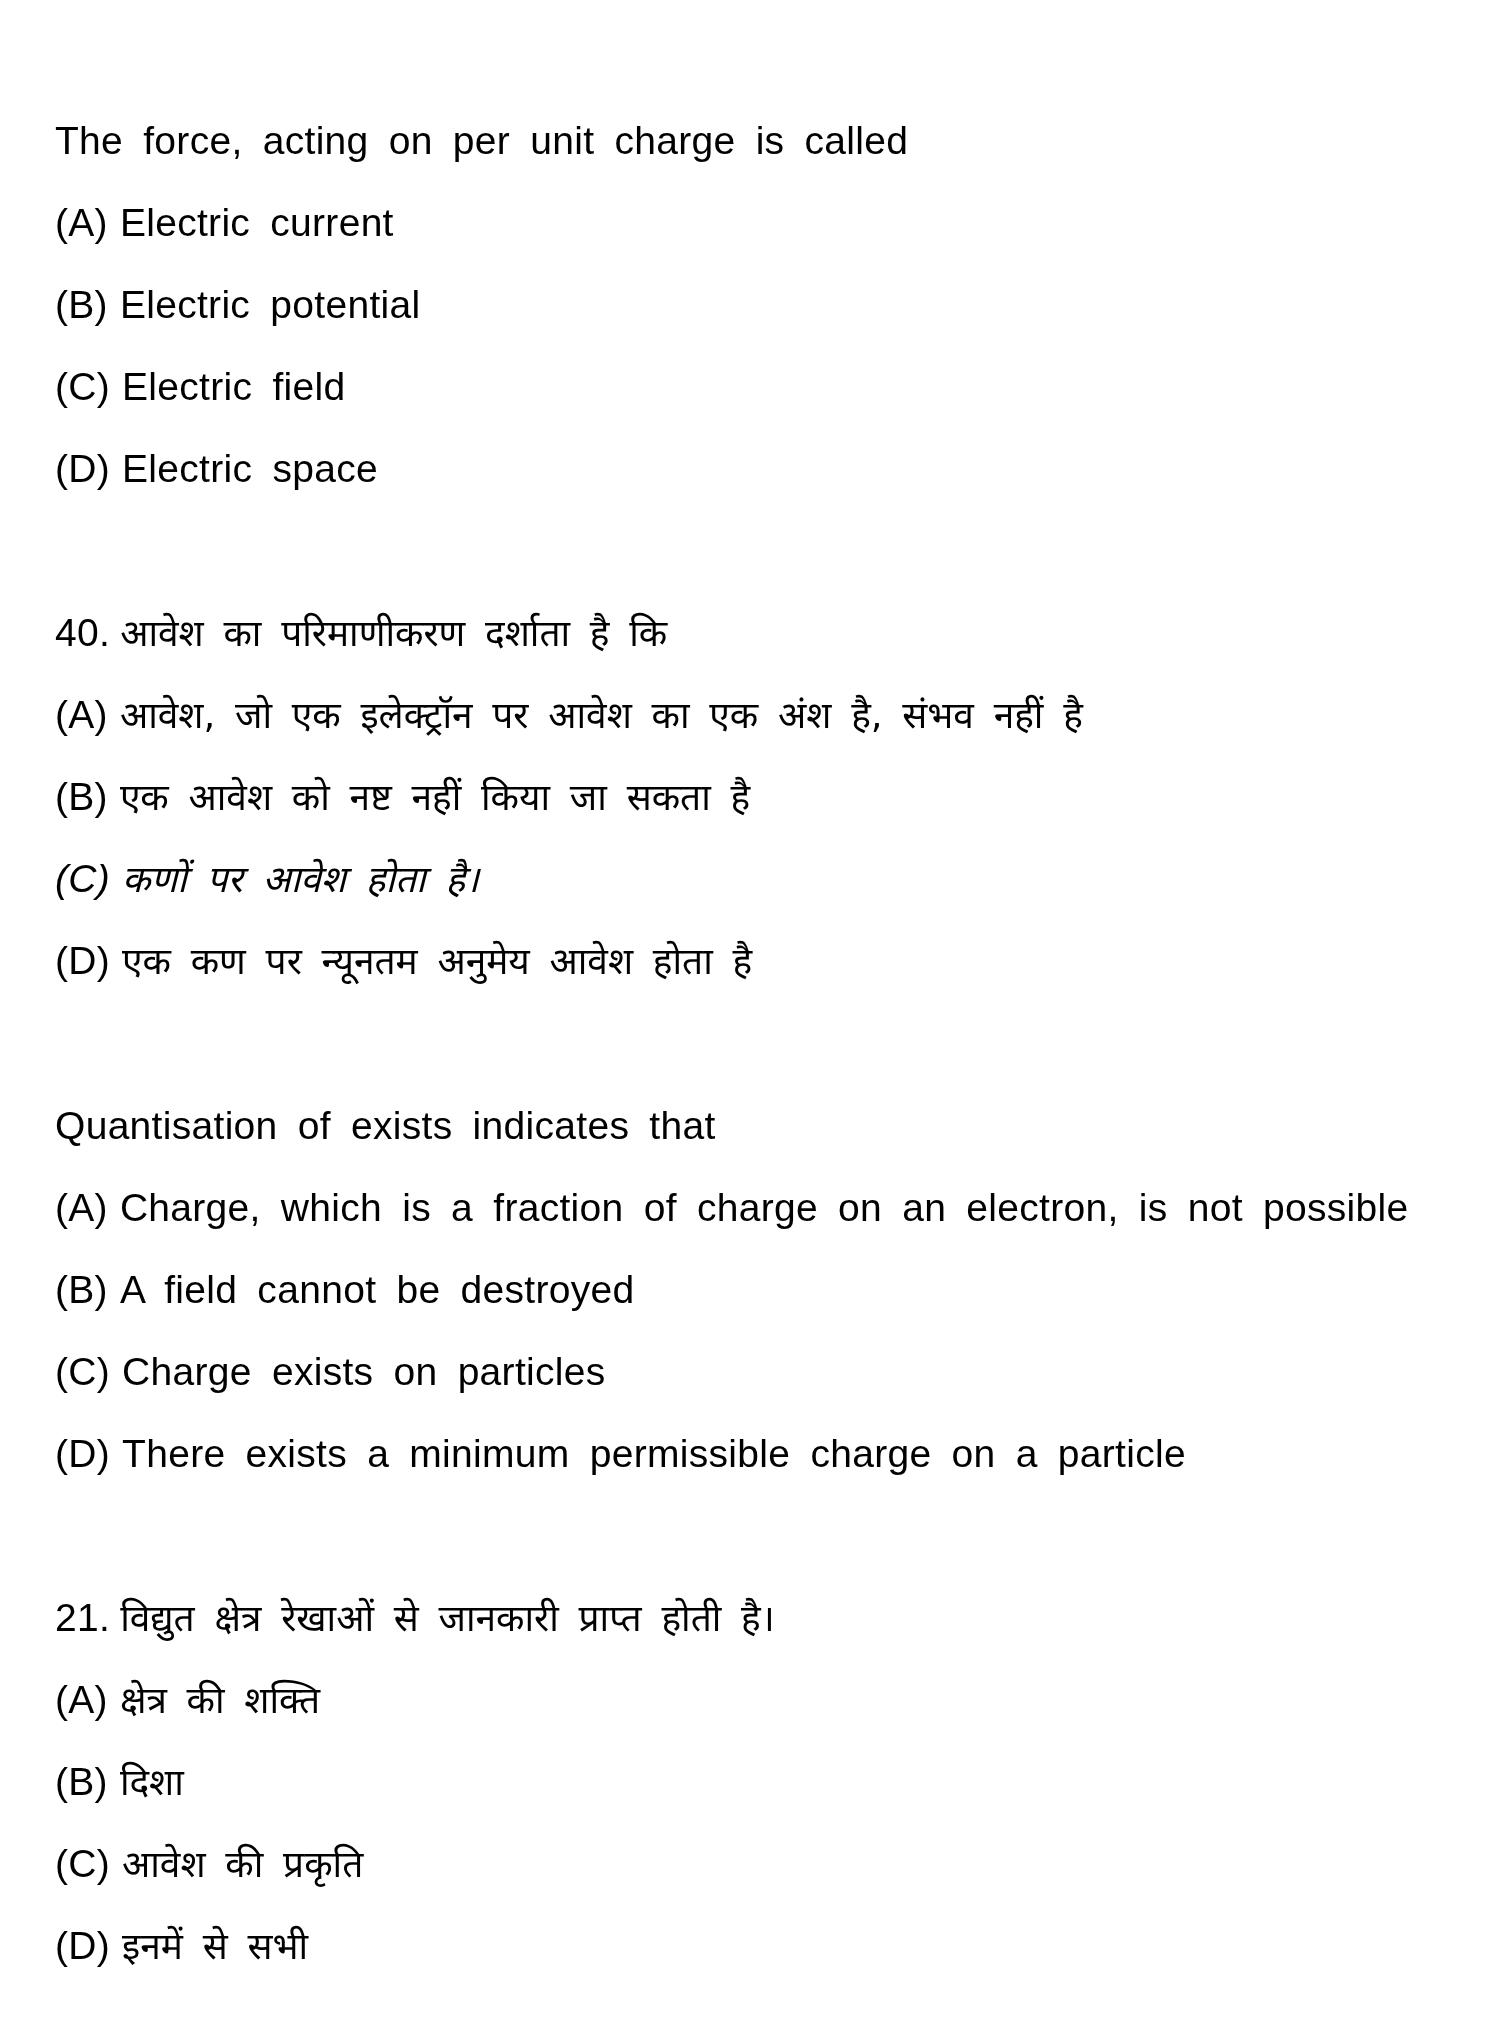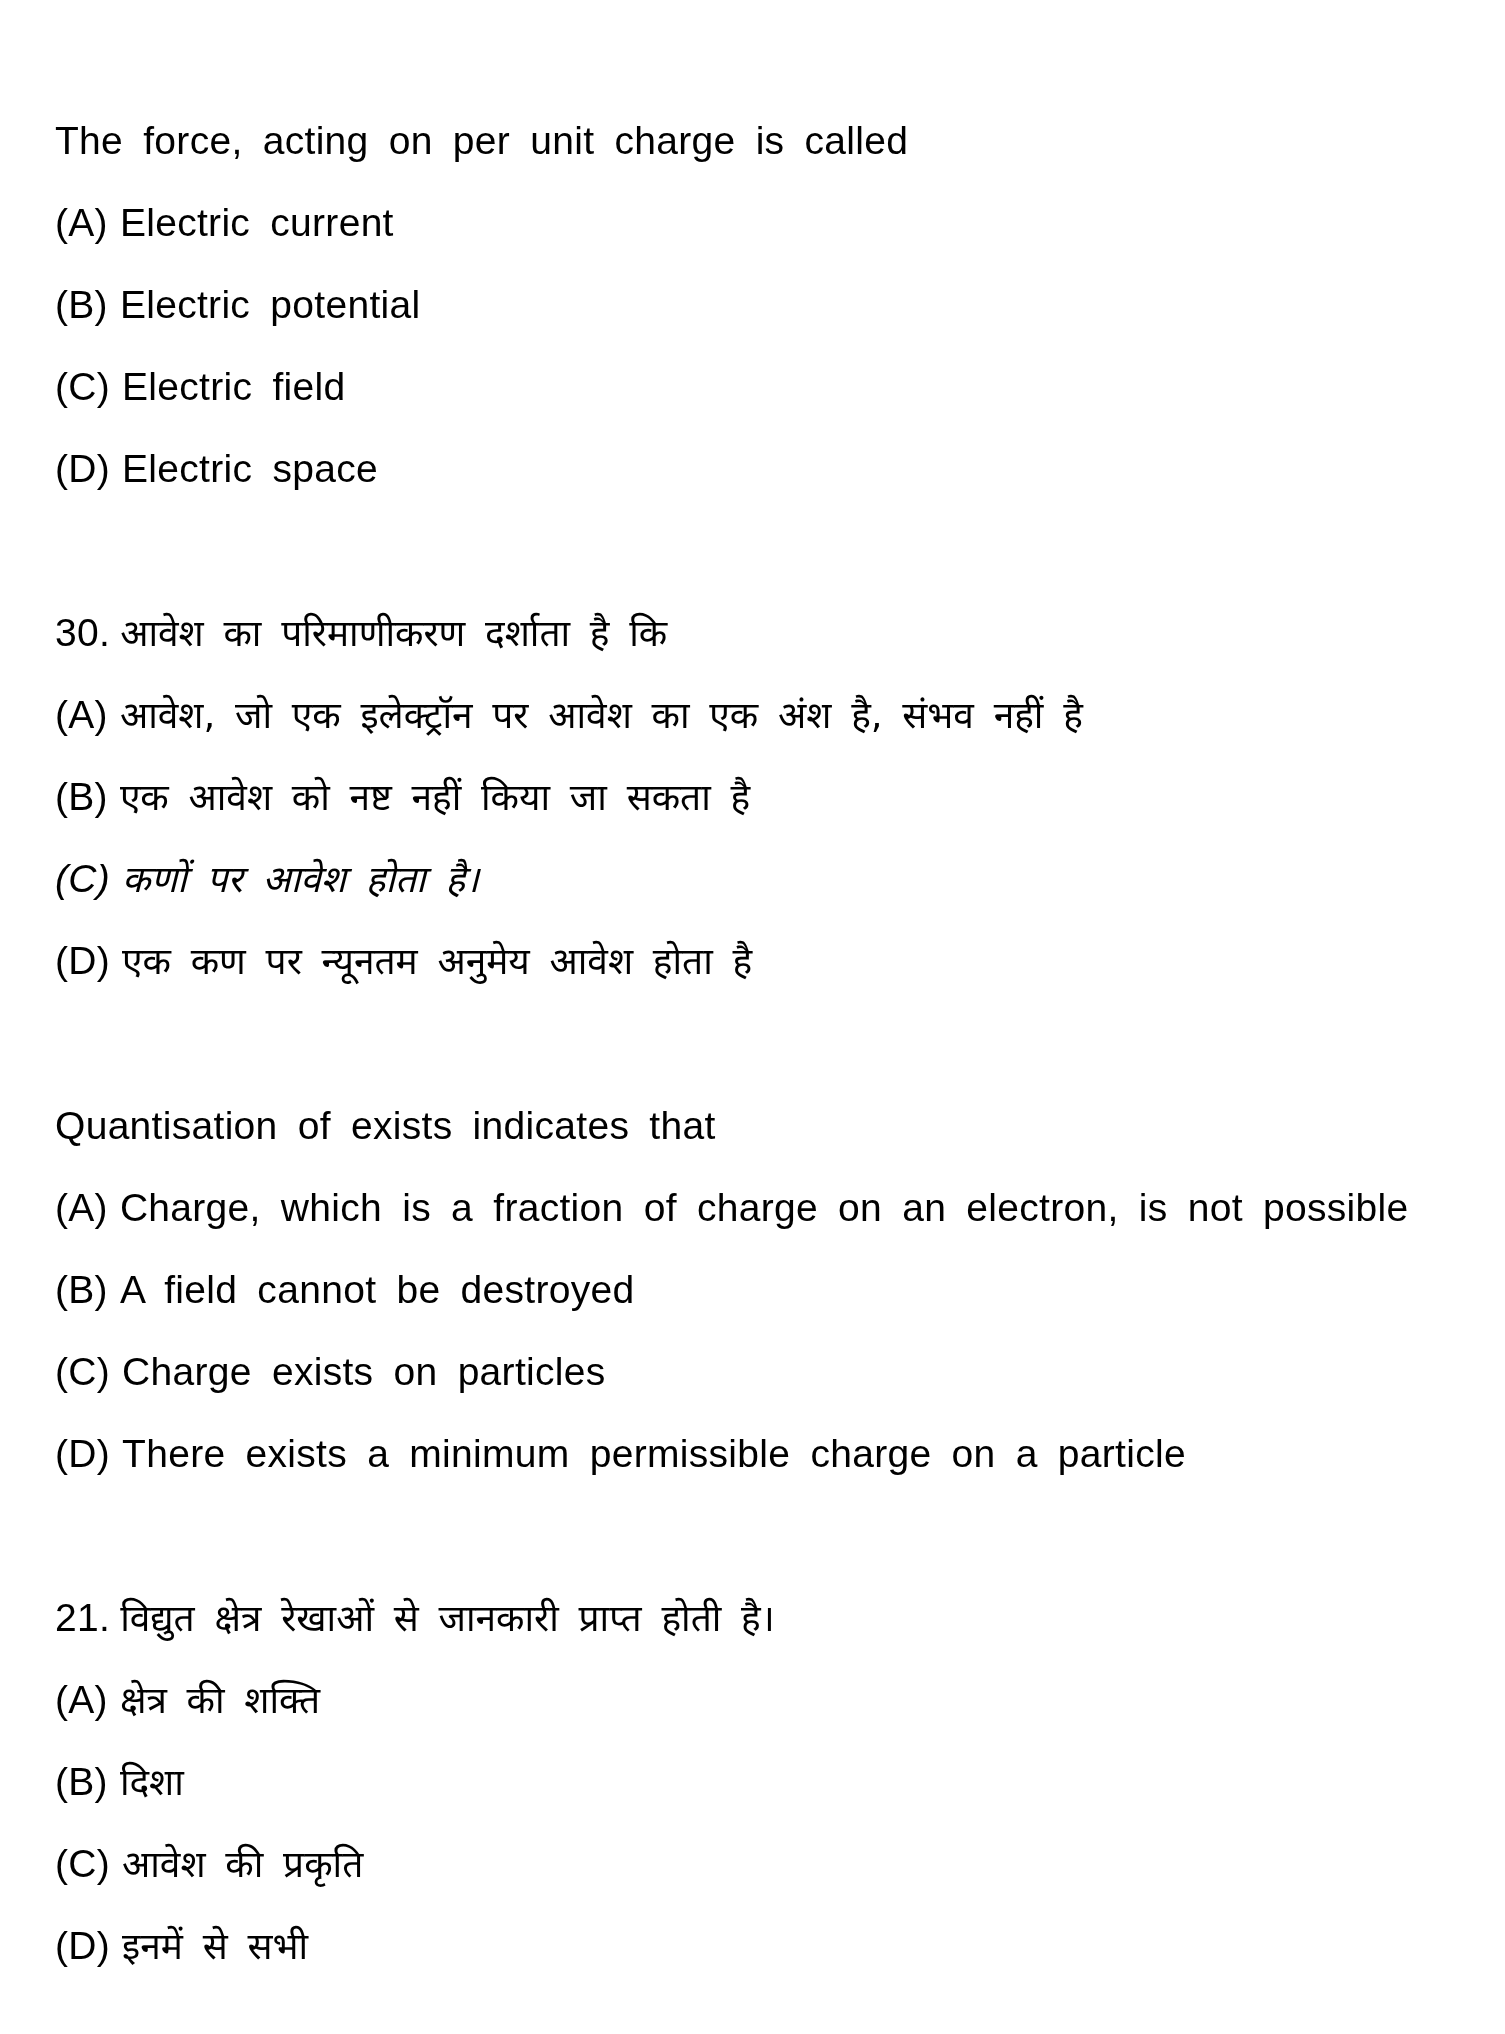--- a/index.html
+++ b/index.html
@@ -62,21 +62,21 @@
     <div class="line" style="top:331px;">
       <span class="opt-label">(C)</span><span>Electric field</span>
     </div>
     <div class="line" style="top:413px;">
       <span class="opt-label">(D)</span><span>Electric space</span>
     </div>
   </section>
 
   <section>
     <div class="line" style="top:577px;">
-      <span class="qnum">30.</span><span class="hi">आवेश का परिमाणीकरण दर्शाता है कि</span>
+      <span class="qnum">40.</span><span class="hi">आवेश का परिमाणीकरण दर्शाता है कि</span>
     </div>
     <div class="line" style="top:659px;">
       <span class="opt-label">(A)</span><span class="hi">आवेश, जो एक इलेक्ट्रॉन पर आवेश का एक अंश है, संभव नहीं है</span>
     </div>
     <div class="line" style="top:741px;">
       <span class="opt-label">(B)</span><span class="hi">एक आवेश को नष्ट नहीं किया जा सकता है</span>
     </div>
     <div class="line" style="top:823px;font-style:italic;">
       <span class="opt-label">(C)</span><span class="hi">कणों पर आवेश होता है।</span>
     </div>

